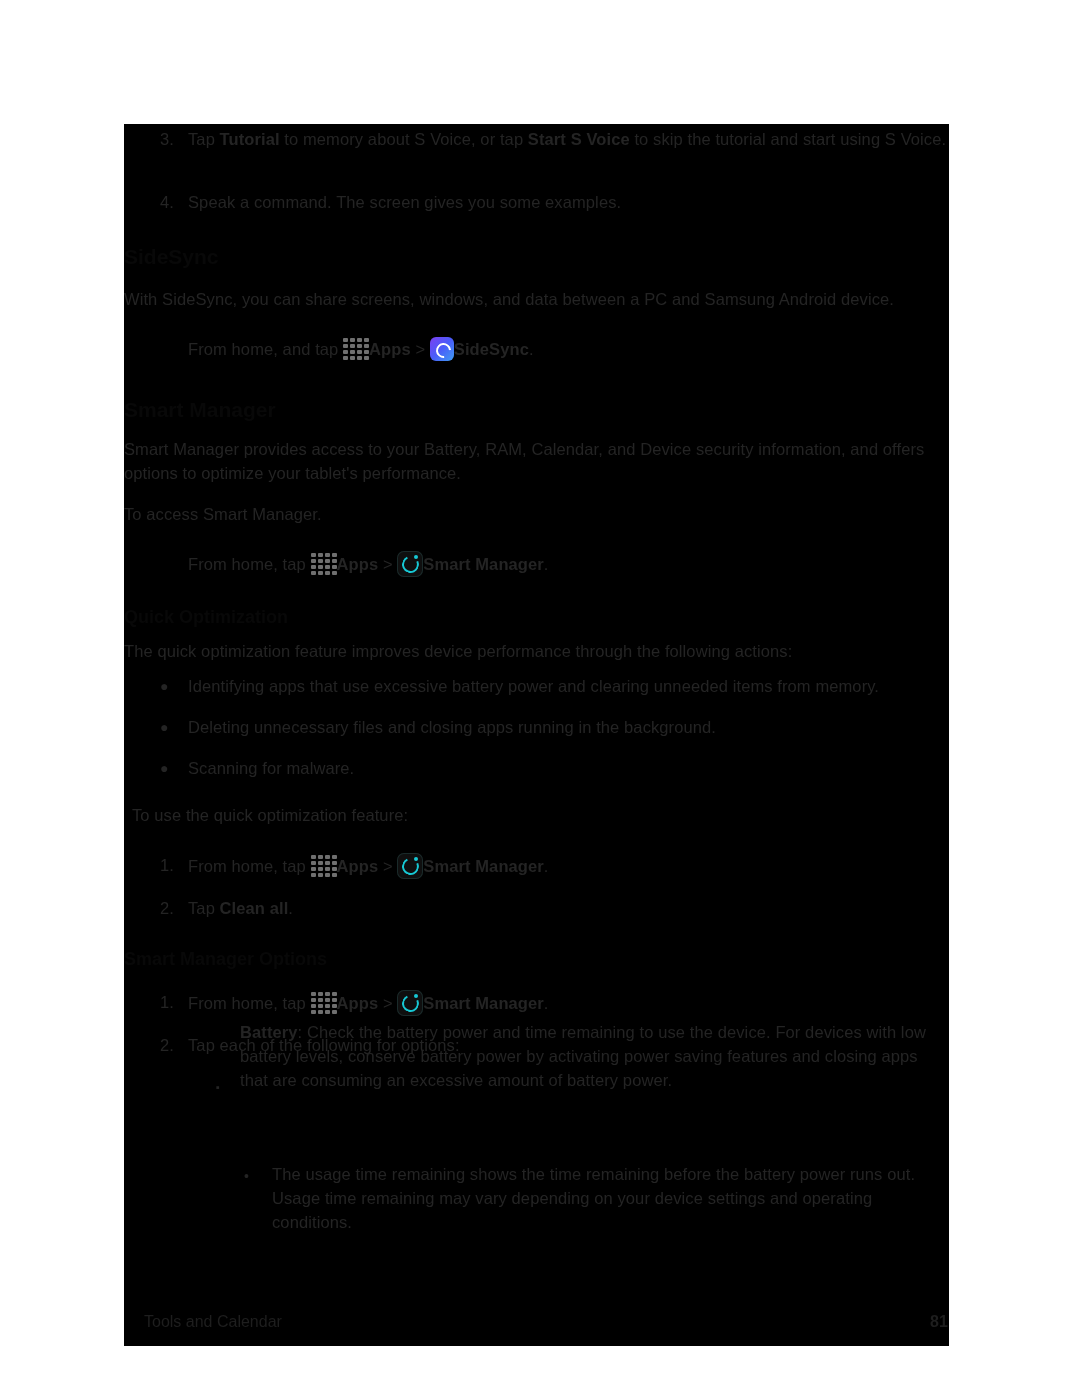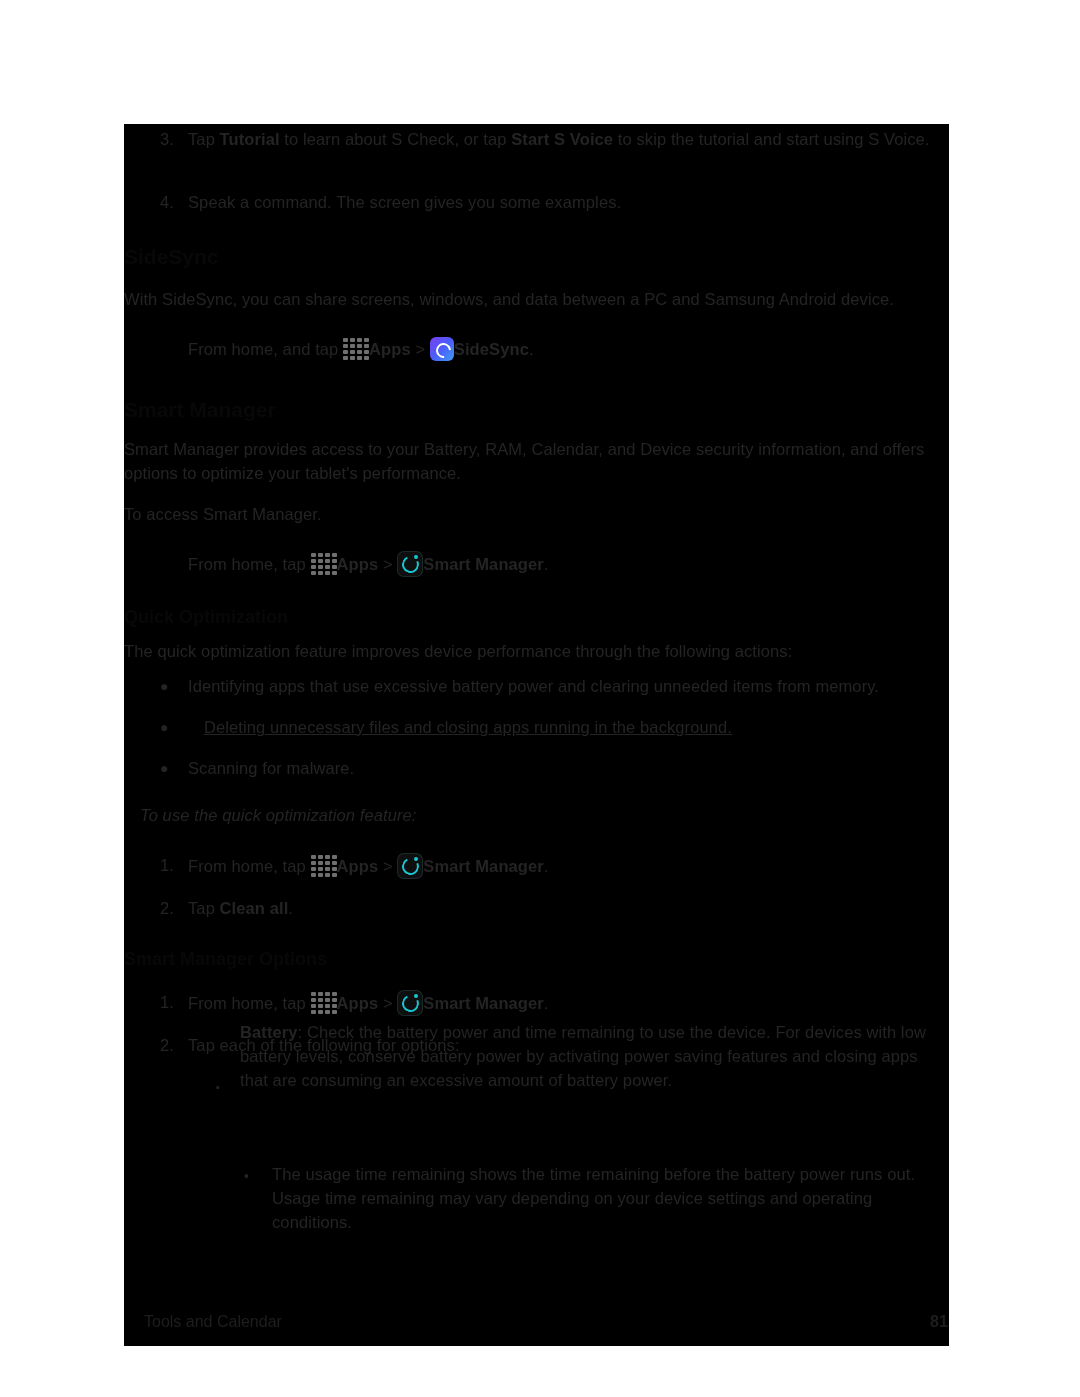--- a/index.html
+++ b/index.html
@@ -160,21 +160,21 @@
 </style>
 </head>
 <body>
 
 <div class="page">
 
   <div class="content-panel">
     <div class="inner">
 
       <div class="num" style="left:36px; top:3px;">3.</div>
-      <div class="blk" style="left:64px; top:3px; width:760px;"><span>Tap </span><span class="b">Tutorial</span><span> to learn about S Check, or tap </span><span class="b">Start S Voice</span><span> to skip the tutorial and start using S Voice.</span></div>
+      <div class="blk" style="left:64px; top:3px; width:760px;"><span>Tap </span><span class="b">Tutorial</span><span> to memory about S Voice, or tap </span><span class="b">Start S Voice</span><span> to skip the tutorial and start using S Voice.</span></div>
 
       <div class="num" style="left:36px; top:66px;">4.</div>
       <div class="blk" style="left:64px; top:66px; width:760px;">Speak a command. The screen gives you some examples.</div>
 
       <div class="heading" style="left:0px; top:120px;">SideSync</div>
 
       <div class="blk" style="left:0px; top:163px; width:825px;">With SideSync, you can share screens, windows, and data between a PC and Samsung Android device.</div>
 
       <div class="blk" style="left:64px; top:213px; width:760px;"><span>From home, and tap </span><span class="apps-icon"><span class="g">
               <i></i>
@@ -221,26 +221,26 @@
             </span></span><span class="b">Apps</span><span> &gt; </span><span class="smart-icon"><span class="ring"></span><span class="dot"></span></span><span class="b">Smart Manager</span><span>.</span></div>
 
       <div class="heading sub" style="left:0px; top:480px;">Quick Optimization</div>
 
       <div class="blk" style="left:0px; top:515px; width:844px;">The quick optimization feature improves device performance through the following actions:</div>
 
       <div class="bullet-dot" style="left:36px; top:550px;">●</div>
       <div class="blk" style="left:64px; top:550px; width:760px;">Identifying apps that use excessive battery power and clearing unneeded items from memory.</div>
 
       <div class="bullet-dot" style="left:36px; top:591px;">●</div>
-      <div class="blk" style="left:80px; top:591px; width:760px;text-decoration:underline;">Deleting unnecessary files and closing apps running in the background.</div>
+      <div class="blk" style="left:64px; top:591px; width:760px;">Deleting unnecessary files and closing apps running in the background.</div>
 
       <div class="bullet-dot" style="left:36px; top:632px;">●</div>
       <div class="blk" style="left:64px; top:632px; width:760px;">Scanning for malware.</div>
 
-      <div class="blk" style="left:16px; top:679px; width:728px;font-style:italic;">To use the quick optimization feature:</div>
+      <div class="blk" style="left:8px; top:679px; width:728px;">To use the quick optimization feature:</div>
 
       <div class="num" style="left:36px; top:729px;">1.</div>
       <div class="blk" style="left:64px; top:729px; width:760px;"><span>From home, tap </span><span class="apps-icon"><span class="g">
               <i></i>
               <i></i>
               <i></i>
               <i></i>
               <i></i>
               <i></i>
               <i></i>

